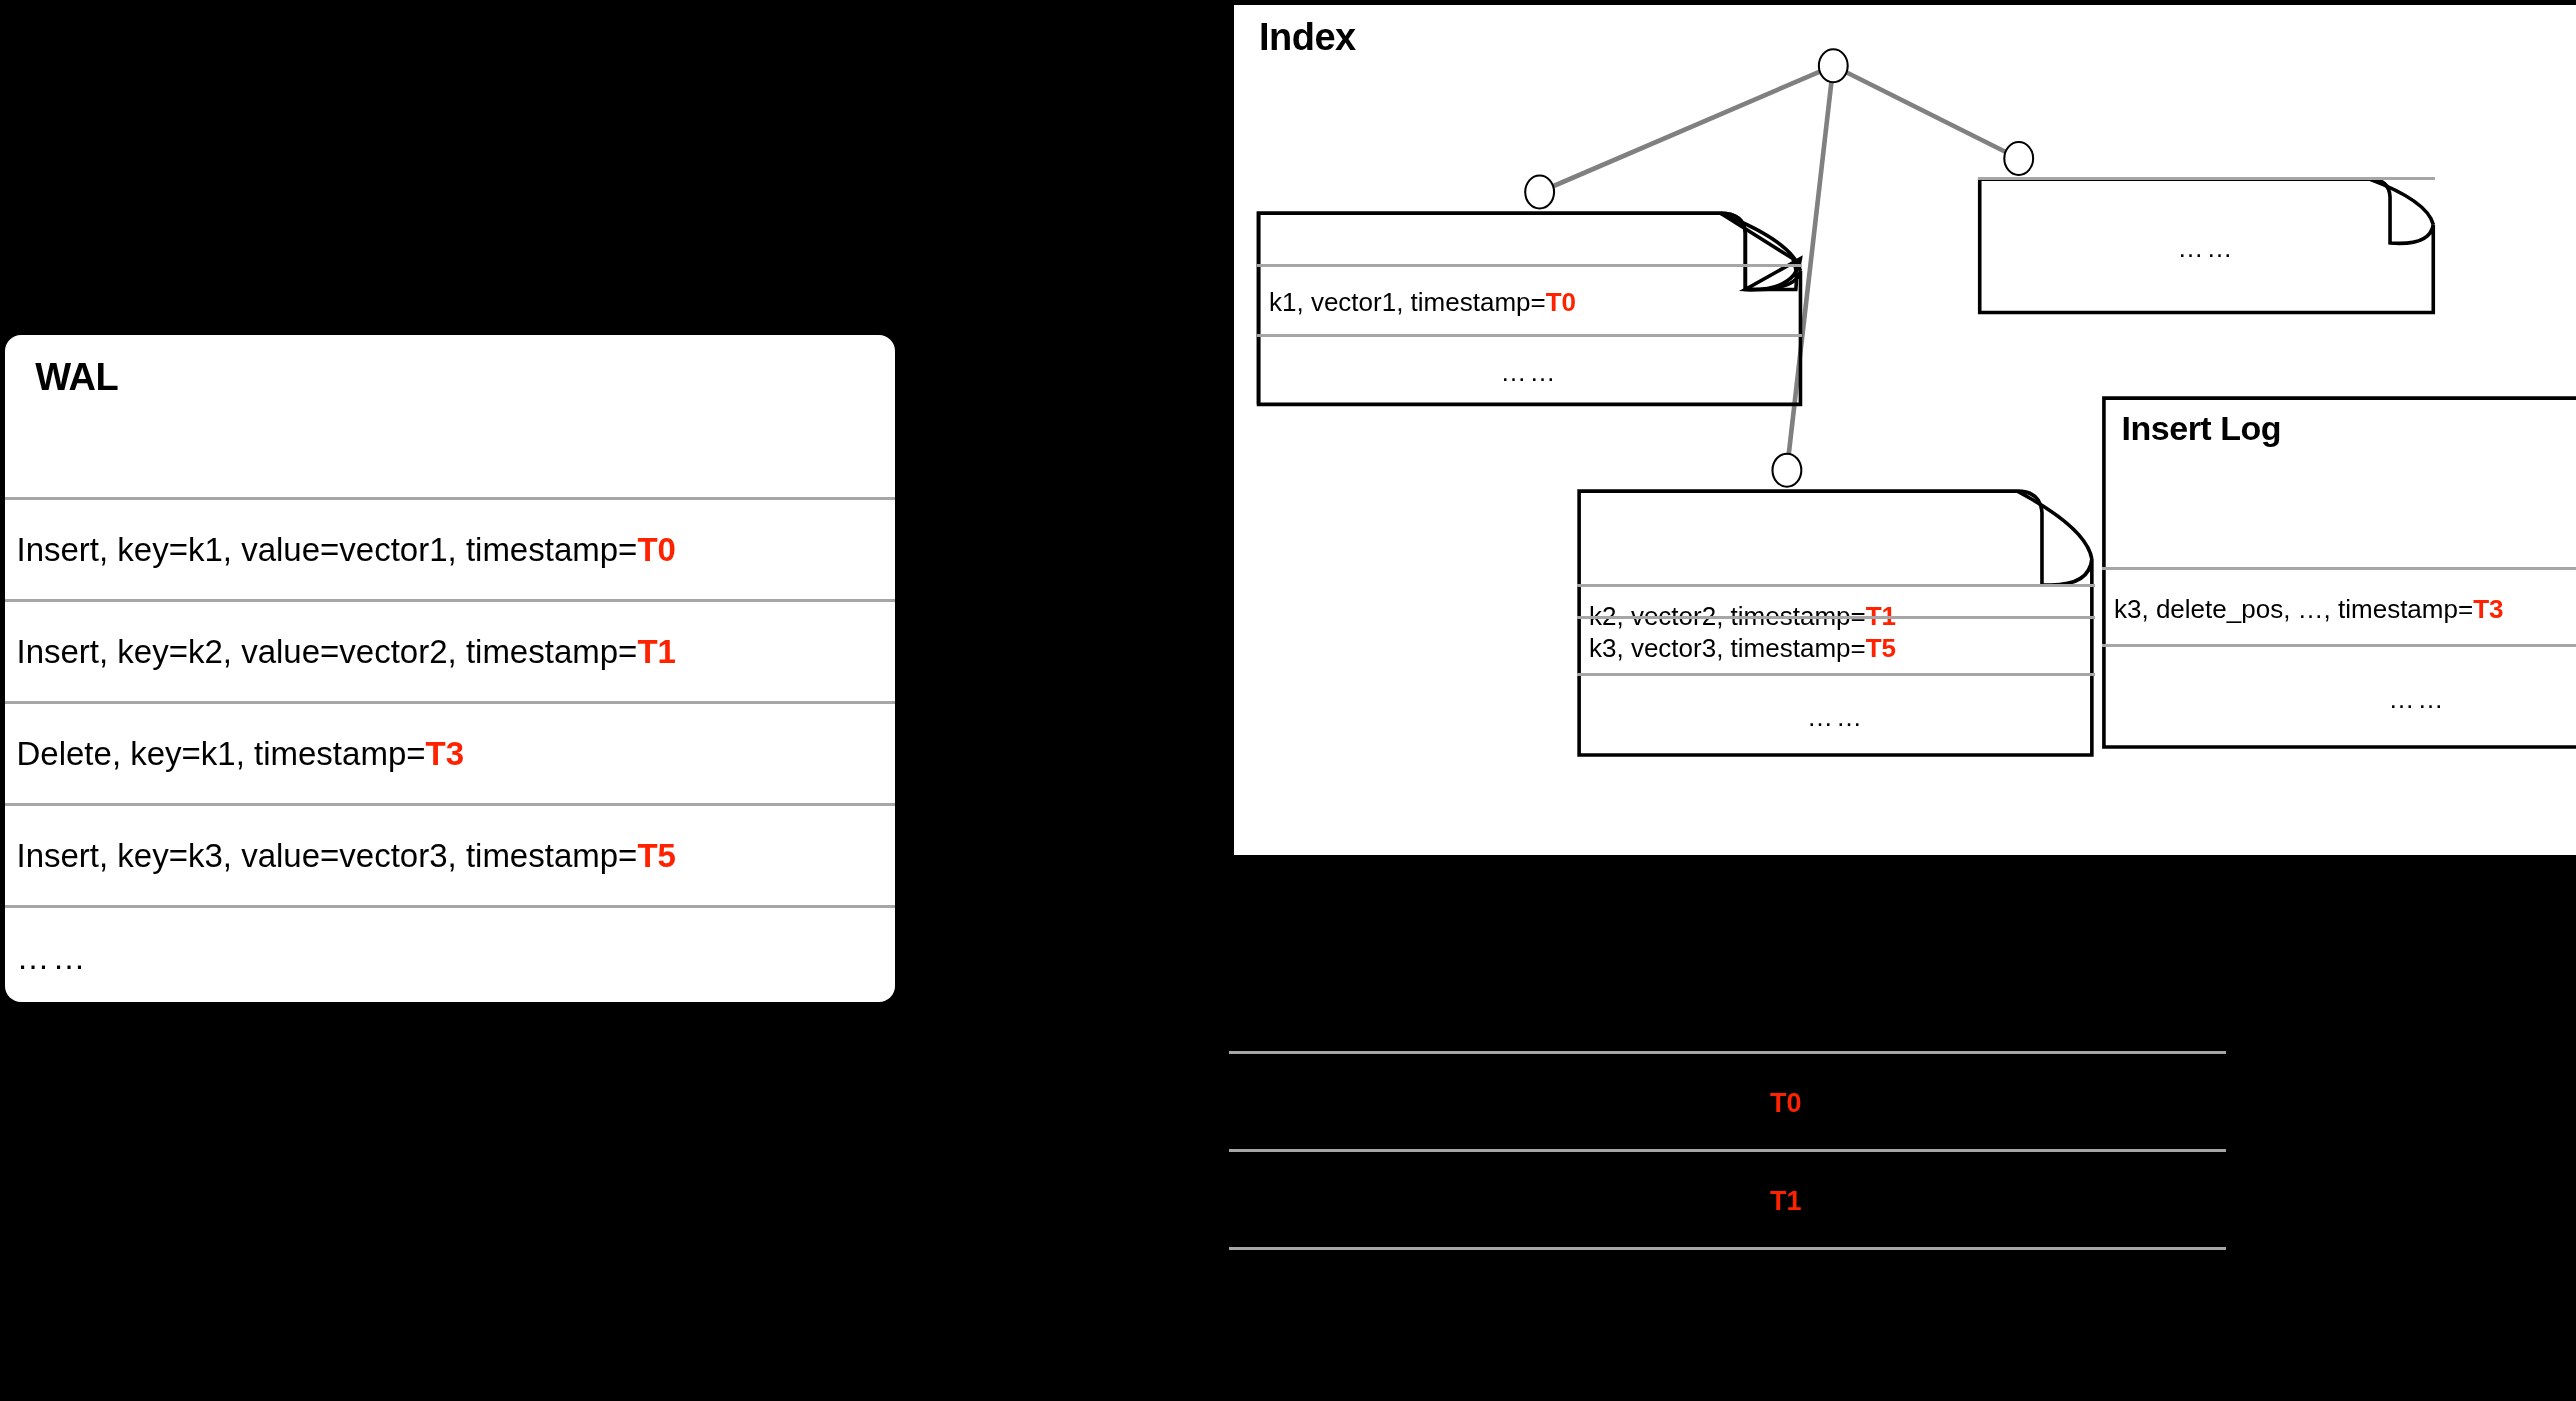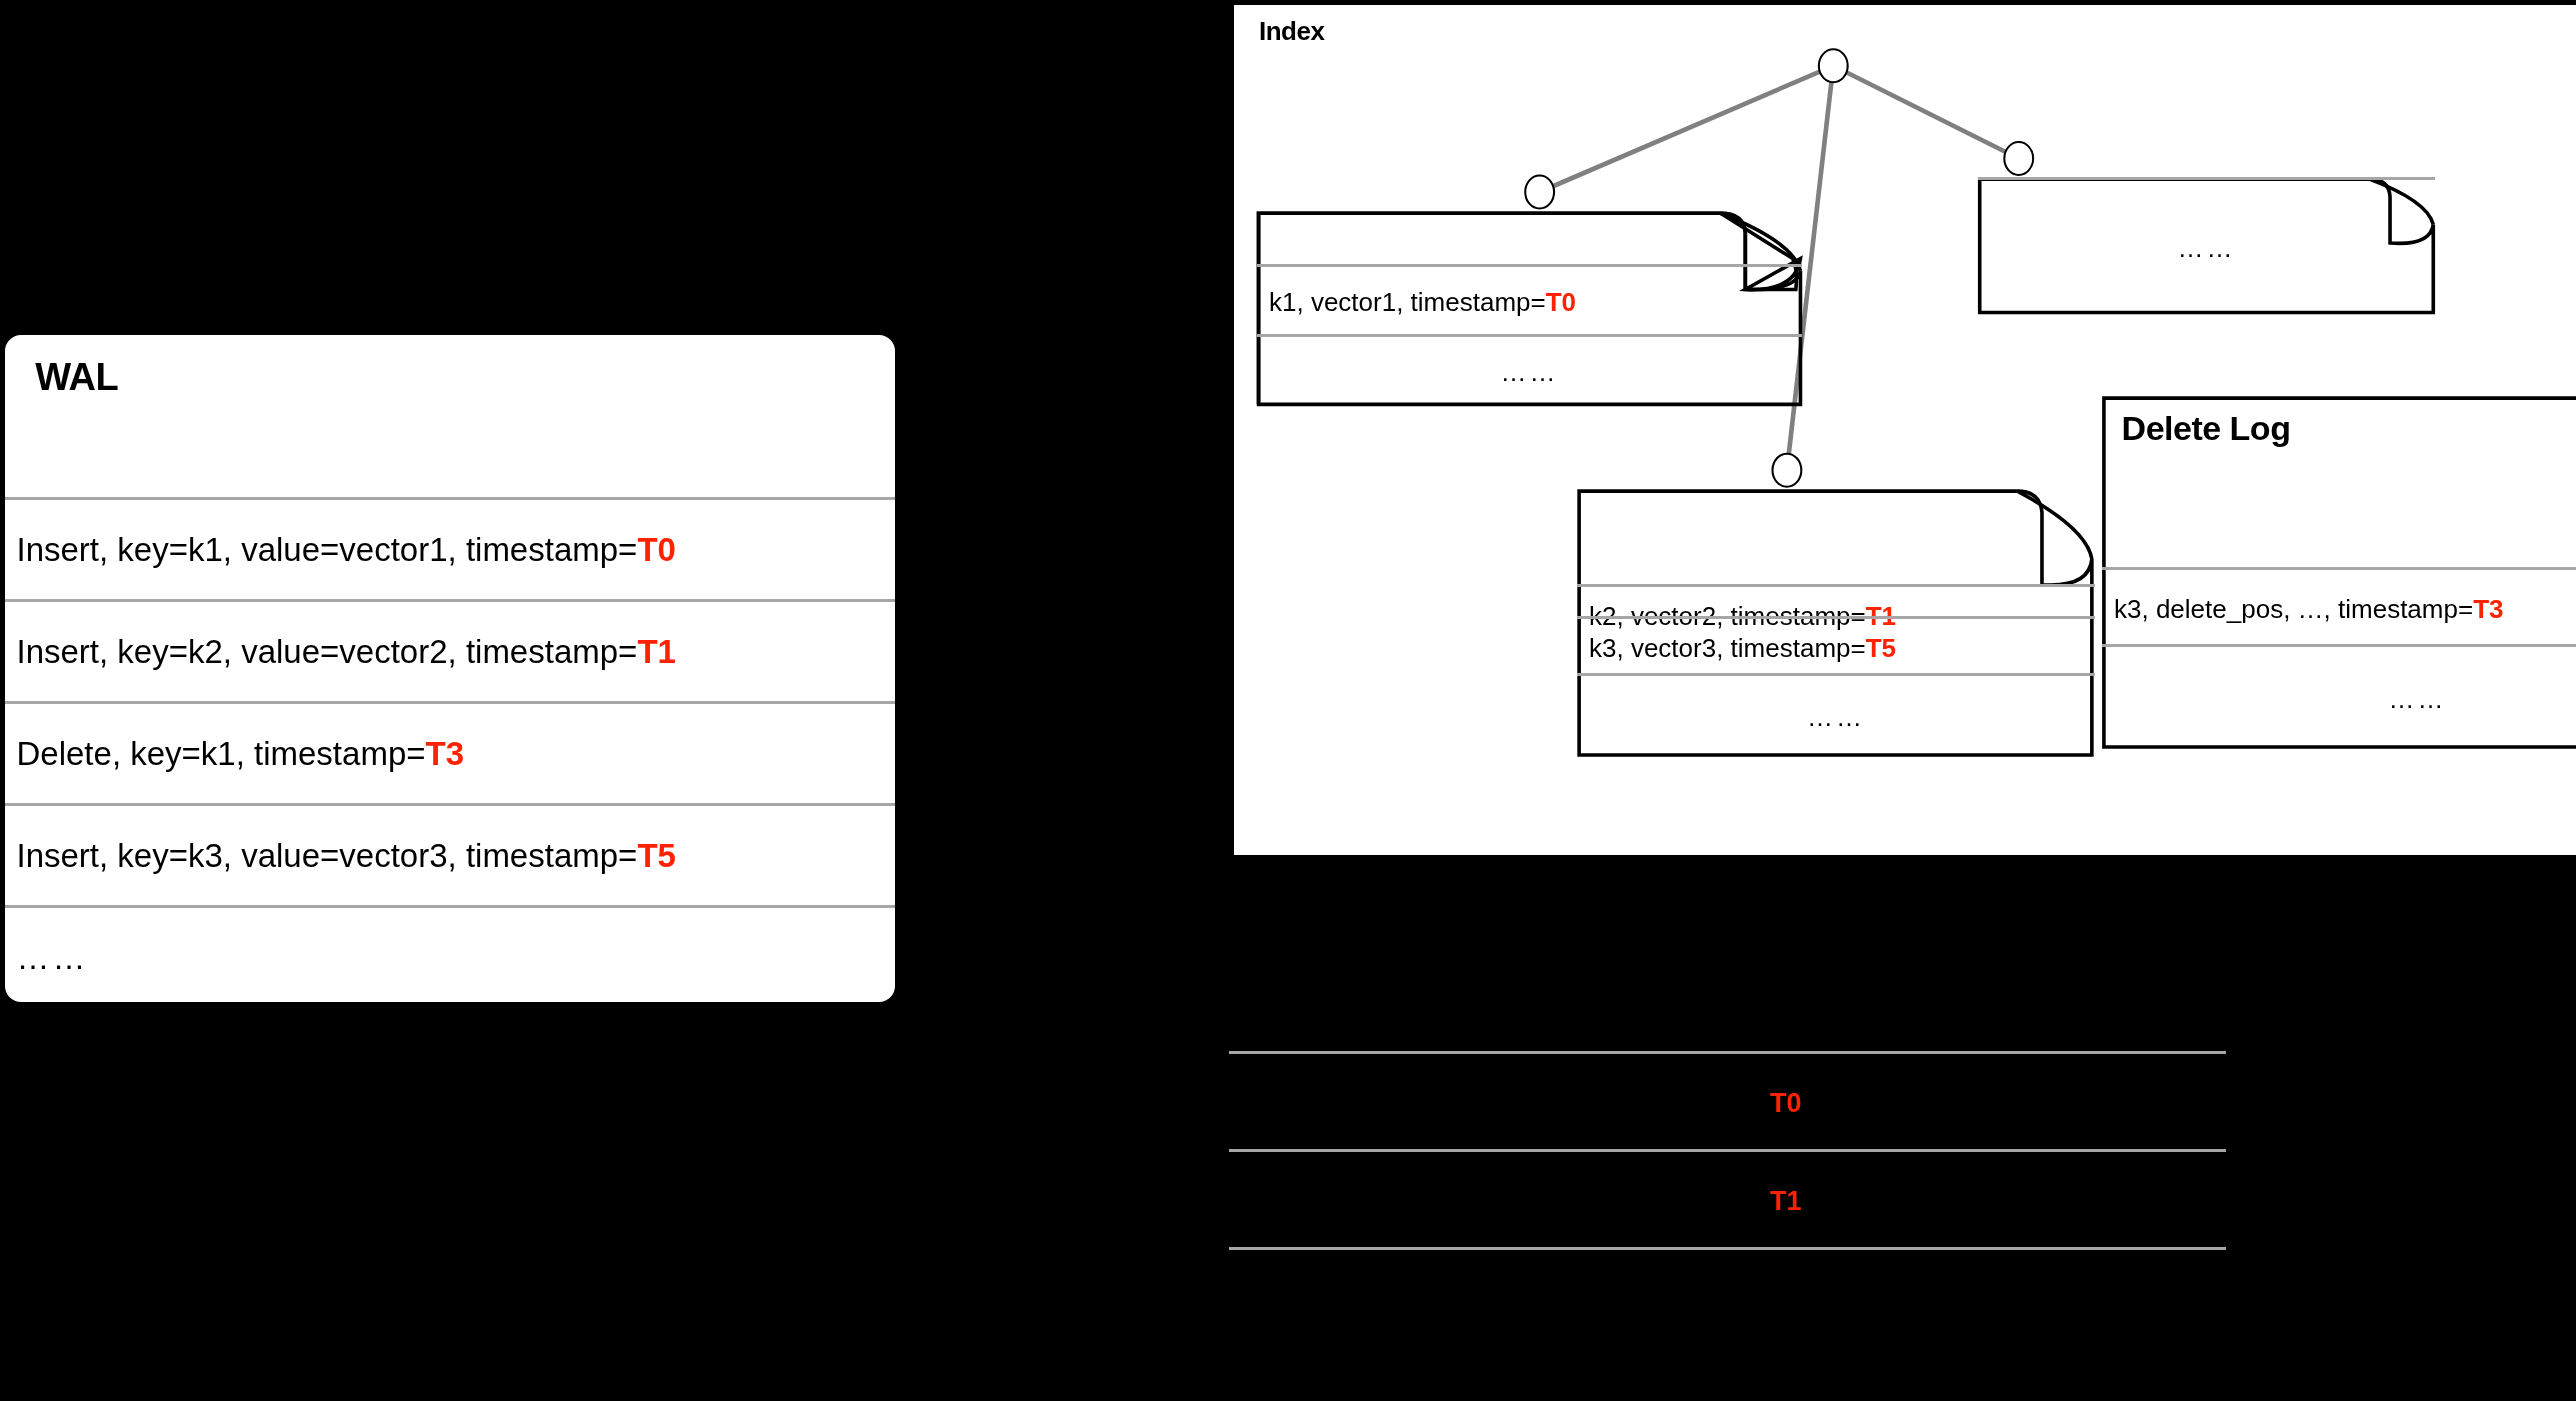--- a/index.html
+++ b/index.html
@@ -11,21 +11,21 @@
   #wal{left:5.2px;top:335px;width:890px;height:667px;border-radius:16px;}
   #wal .title{position:absolute;left:30px;top:20.6px;font-size:38px;font-weight:bold;
               letter-spacing:-0.5px;color:#000;font-family:"Liberation Sans",sans-serif;}
   #wal .rows{position:absolute;left:0;top:162px;width:100%;}
   #wal .row{height:99px;position:relative;border-top:3.6px solid #a6a6a6;}
   #wal .row .txt{position:absolute;left:11.3px;top:50%;transform:translateY(-50%);
                  font-size:33px;color:#000;white-space:nowrap;}
 
   
   #index{left:1234px;top:5.2px;width:1520px;height:850px;}
-  #index .title{position:absolute;left:25px;top:11.3px;font-size:26px;font-weight:bold;
+  #index .title{position:absolute;left:25px;top:11.3px;font-size:38px;font-weight:bold;
                 letter-spacing:-0.5px;color:#000;}
   #index .tree{position:absolute;left:0;top:0;width:1520px;height:850px;}
 
   
   .doc{position:absolute;box-sizing:border-box;}
   .doc svg{position:absolute;left:0;top:0;overflow:visible;}
   .doc .content{position:absolute;left:0;top:0;width:100%;height:100%;}
   .doc .drow{position:absolute;left:0;right:0;border-top:3.6px solid #a6a6a6;}
   .doc .dtxt{position:absolute;top:50%;transform:translateY(-50%);
              font-size:26px;color:#000;white-space:nowrap;}
@@ -127,21 +127,21 @@
           <div class="dtxt c"><span class="dots">……</span></div>
         </div>
       </div>
   </div>
 
   <div class="doc" id="doc-delete" style="left:868px;top:389px;width:631px;height:355px;">
     <svg width="631" height="355" viewBox="0 0 1225 690">
       <path d="M3 686 L3 8 L1060 8 Q1108 8 1112 58 L1112 228 Q1210 236 1218 172 L1218 686 Z" fill="none" stroke="#000" stroke-width="7"></path>
       <path d="M1060 8 Q1208 100 1218 172" fill="none" stroke="#000" stroke-width="7"></path>
     </svg>
-    <div class="dtitle" style="left:19.6px;top:14.4px;">Delete Log</div>
+    <div class="dtitle" style="left:19.6px;top:14.4px;">Insert Log</div>
     <div class="content">
         <div class="drow" style="top: 173px; height: 77px;">
           <div class="dtxt l"><span>k3, delete_pos, …, timestamp=</span><span class="ts">T3</span></div>
         </div>
         <div class="drow" style="top: 250px; height: 103px;">
           <div class="dtxt c"><span class="dots">……</span></div>
         </div>
       </div>
   </div>
 </div>

